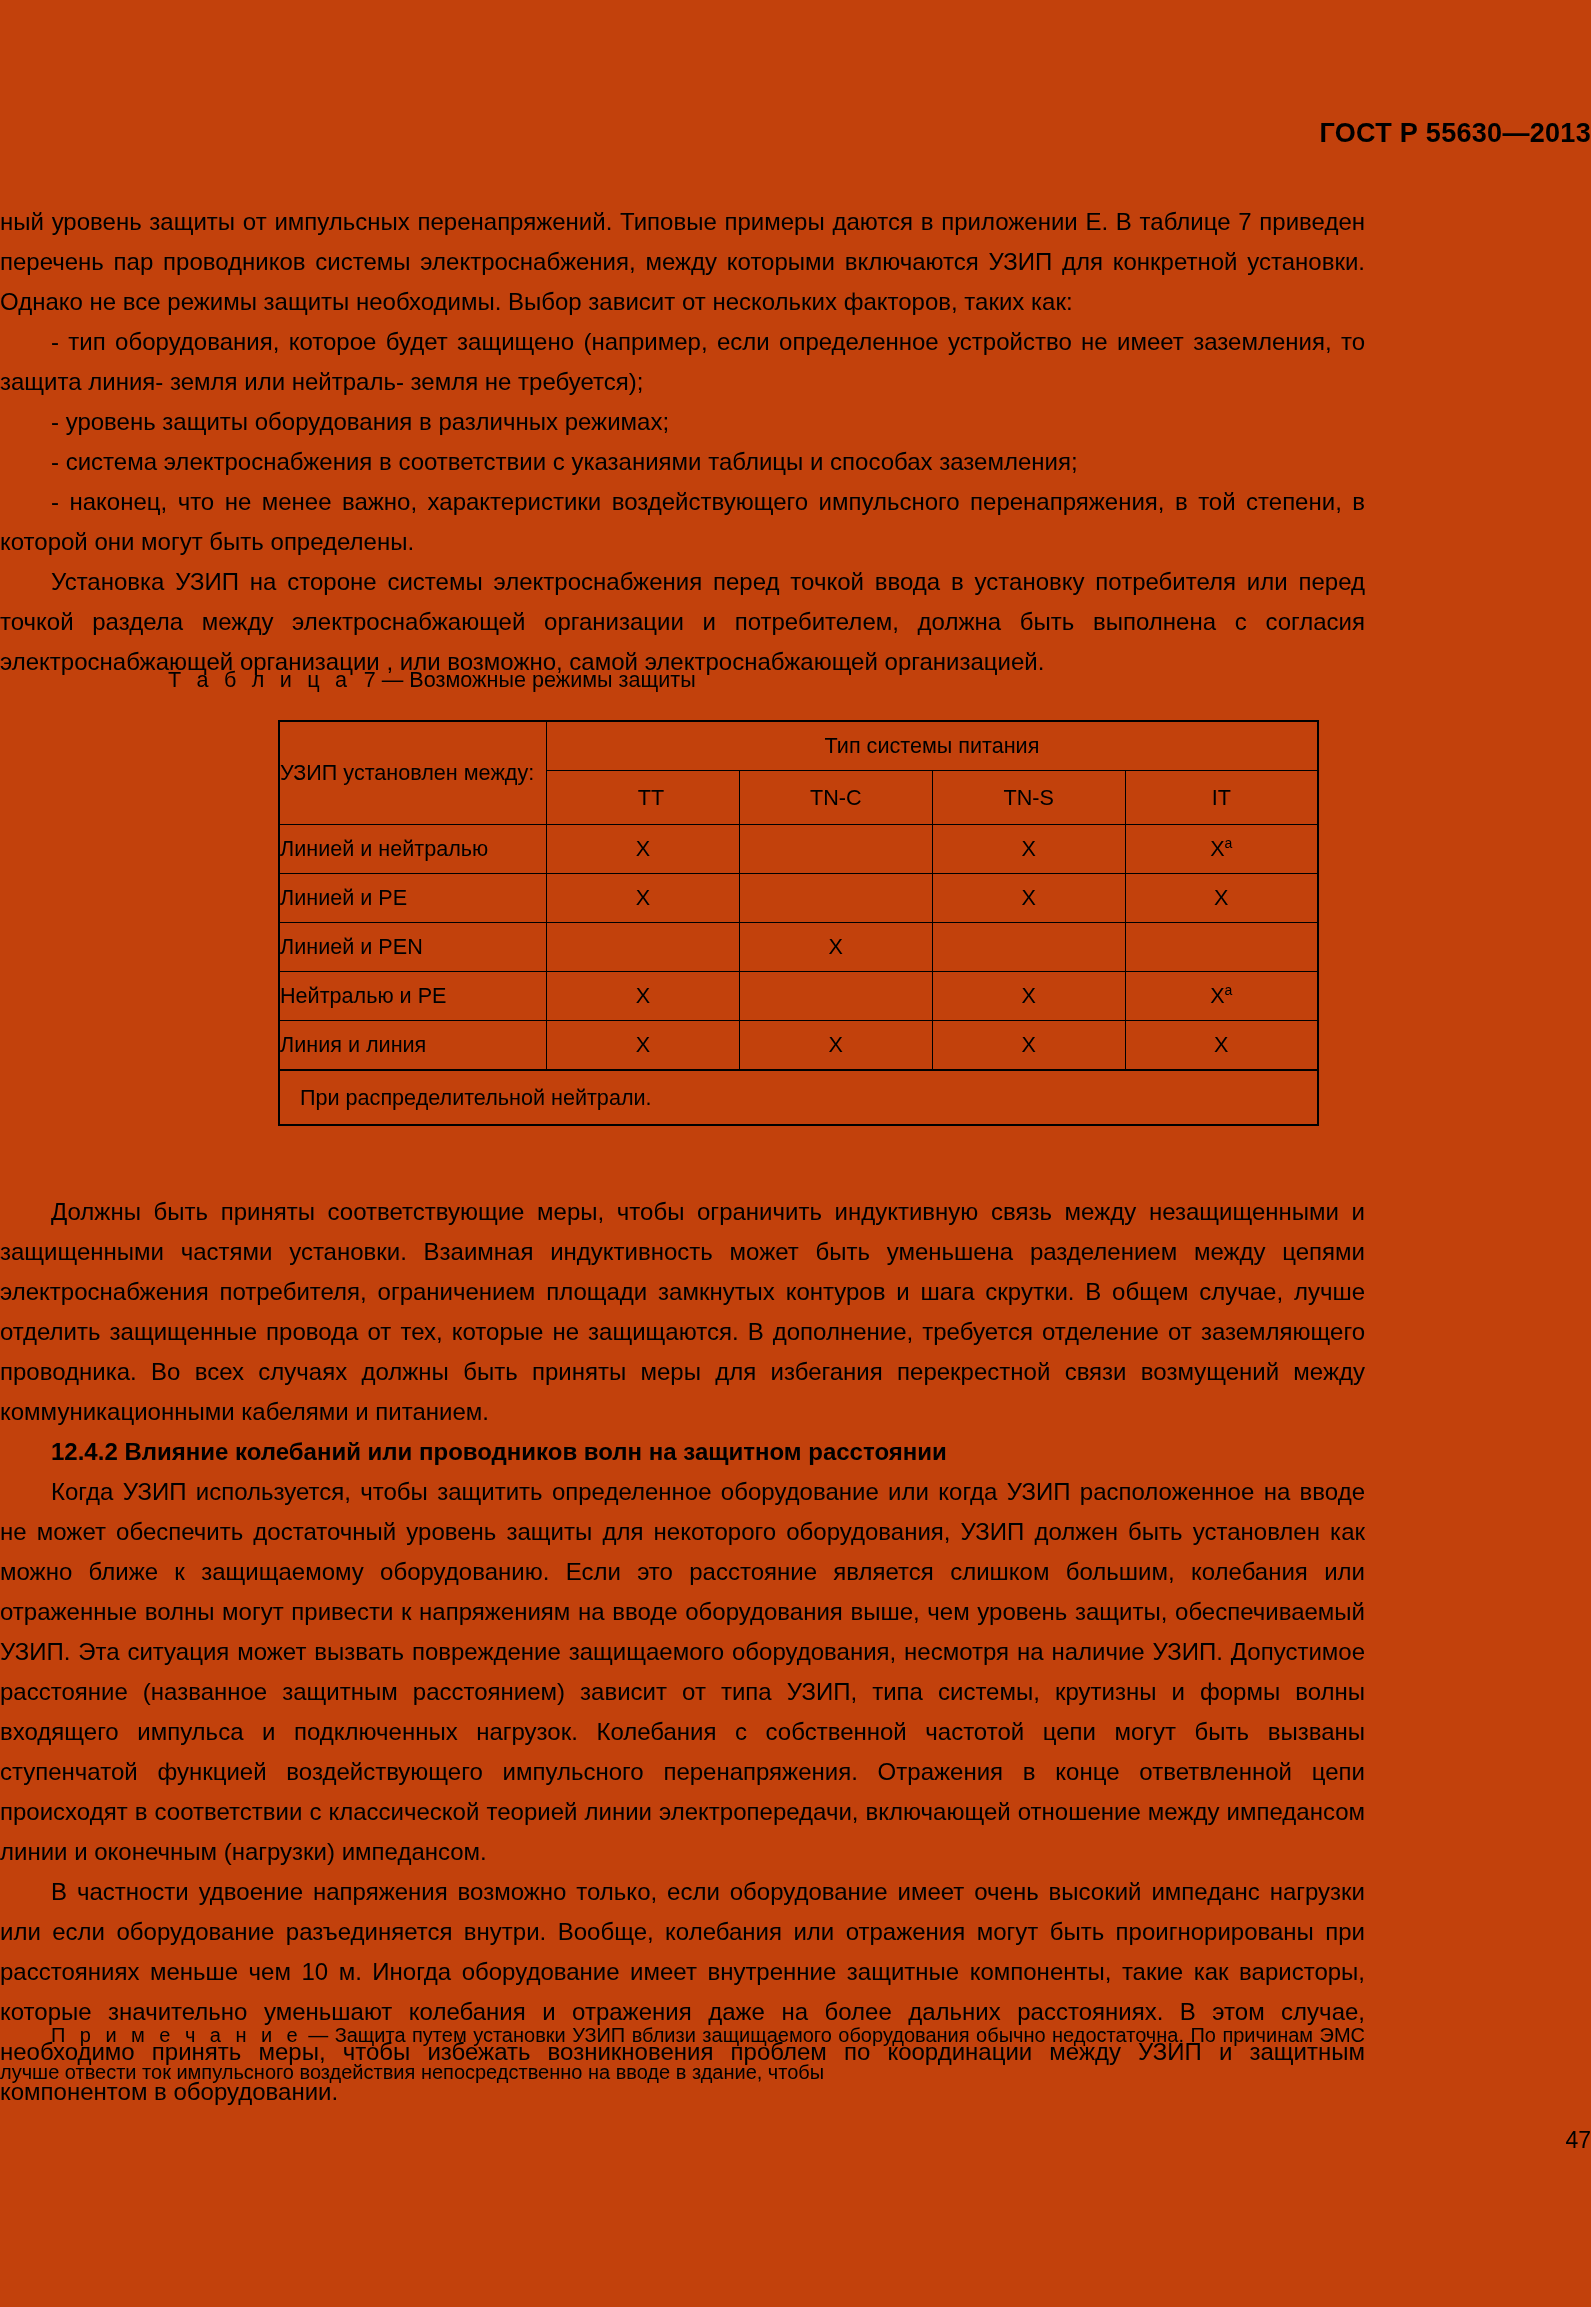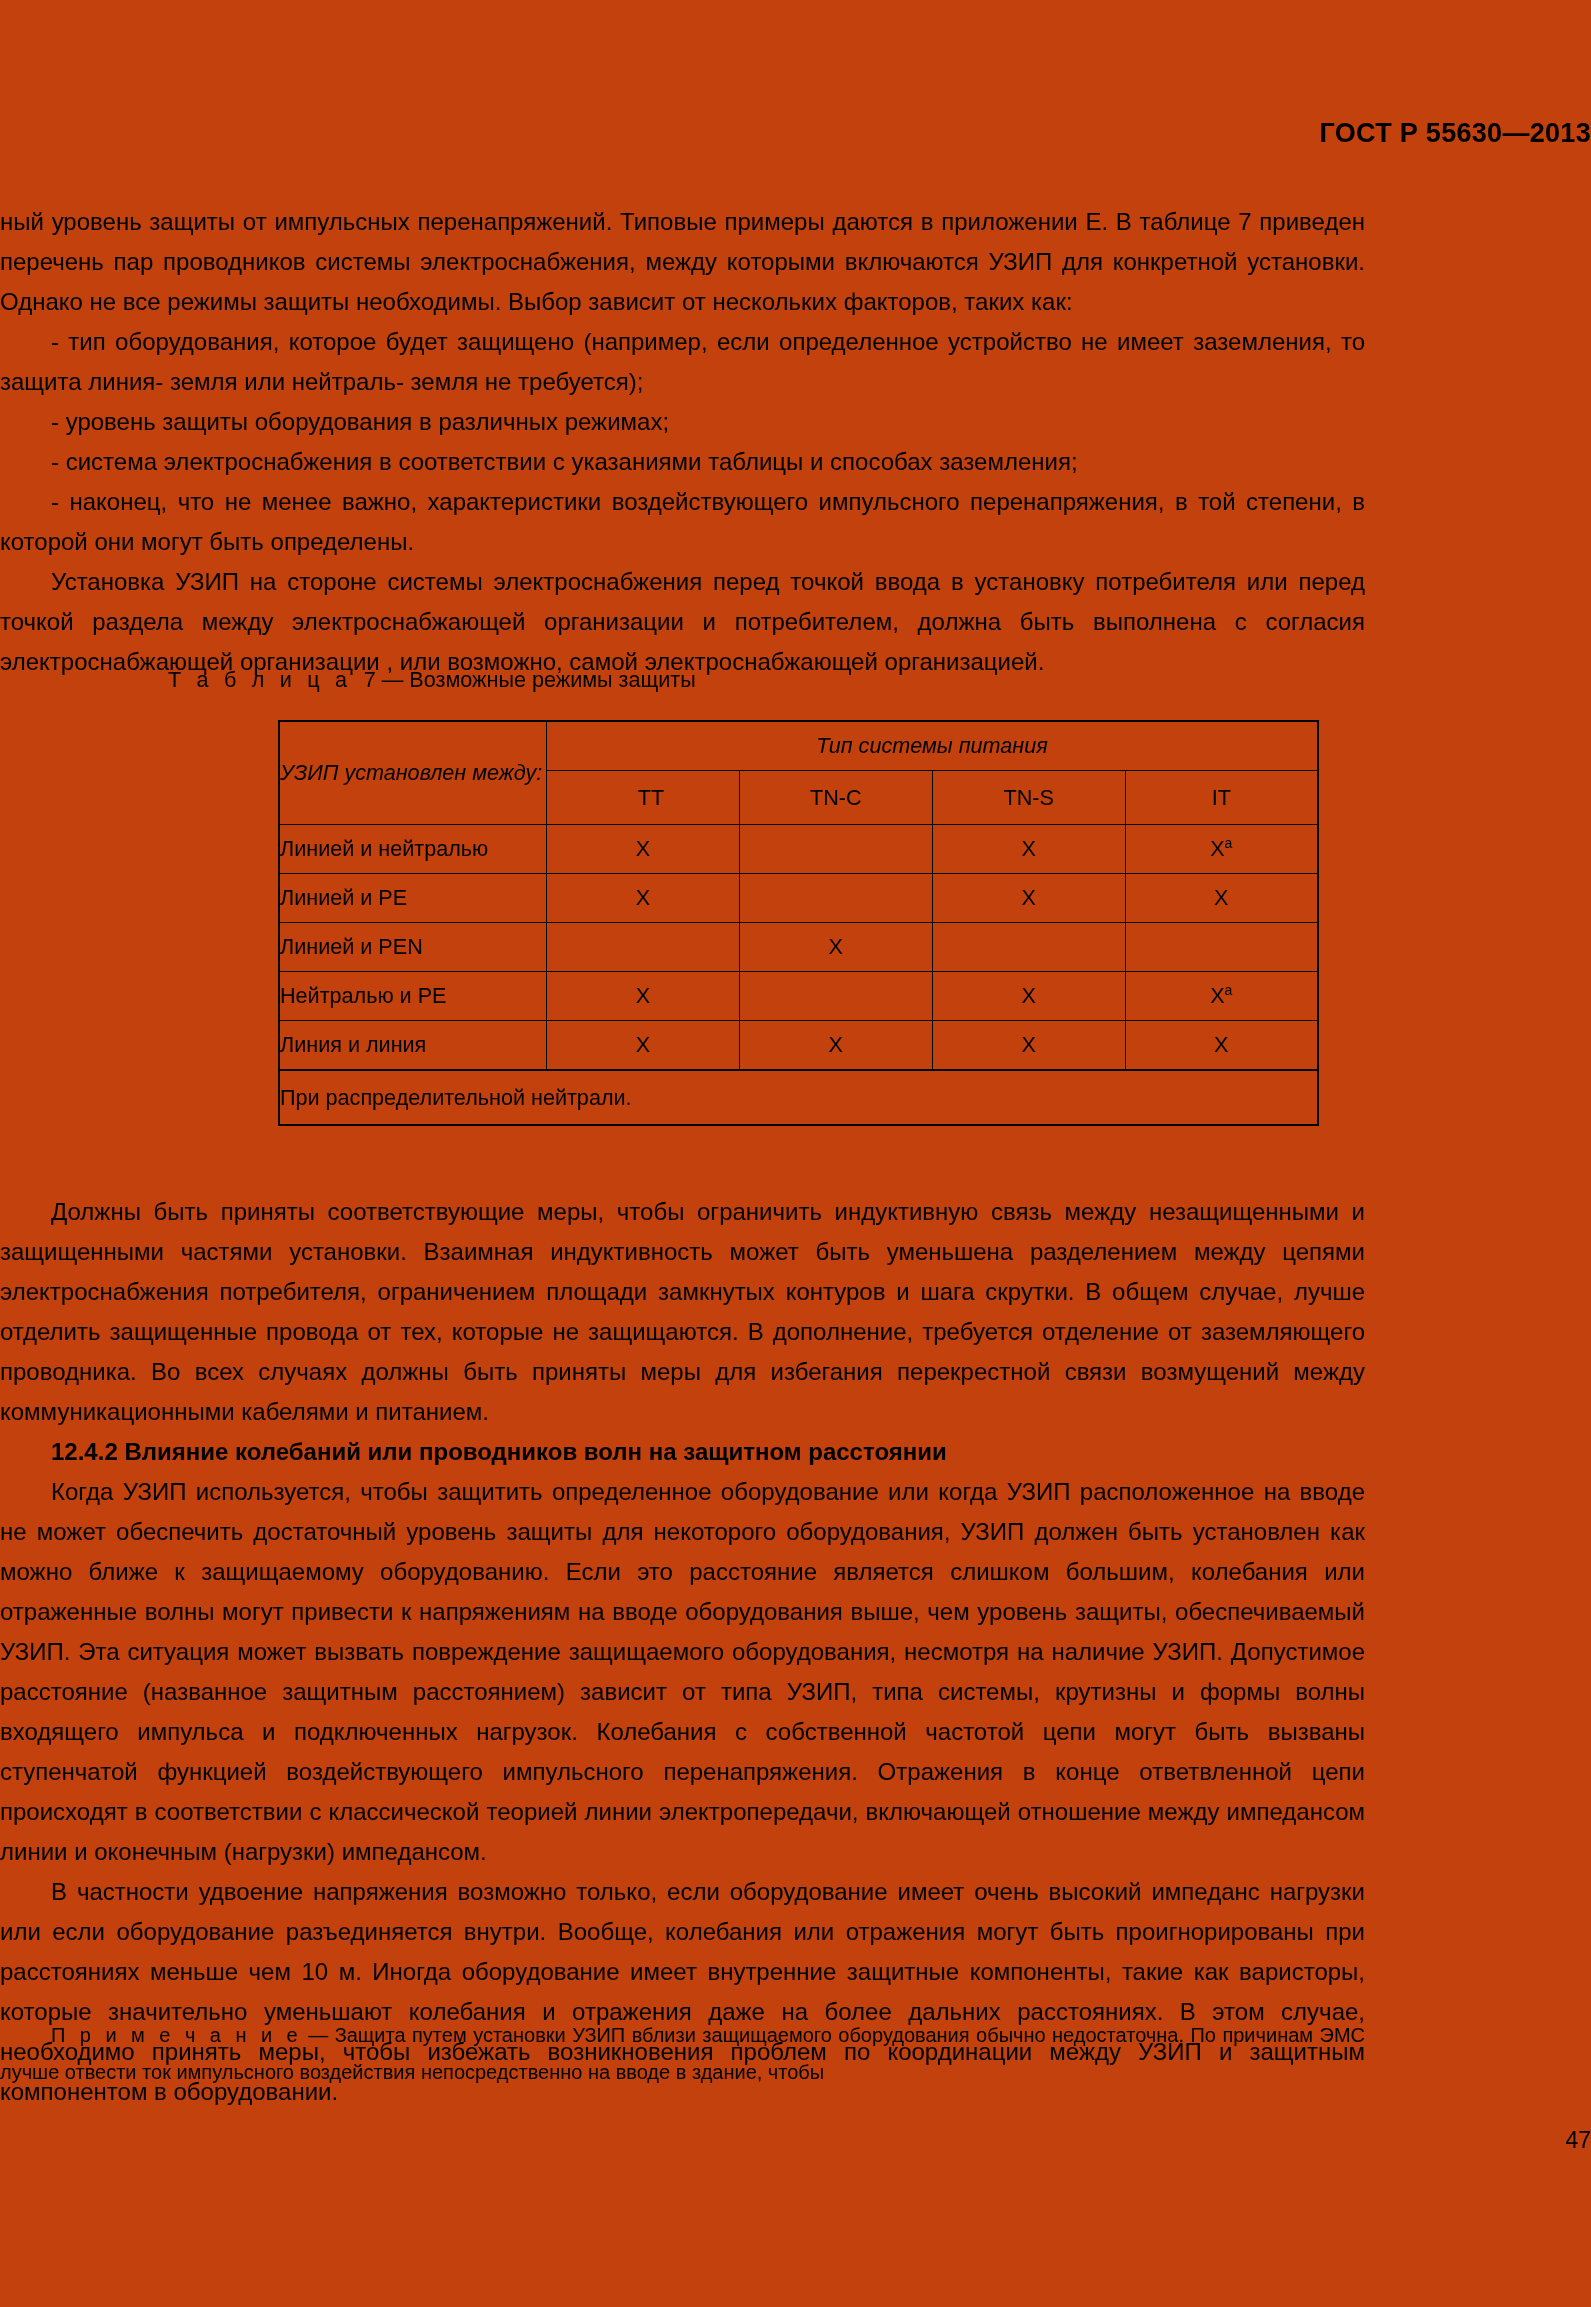--- a/index.html
+++ b/index.html
@@ -81,22 +81,22 @@
     width: 1041px;
     table-layout: fixed;
     font-size: 21.6px;
   }
   table.t7 td, table.t7 th {
     border: 1.3px solid #000;
     font-weight: normal;
     vertical-align: middle;
     padding: 0;
   }
-  table.t7 .outer-top { border-top: 2.7px solid #000; font-style: italic; }
-  table.t7 .outer-bottom { border-bottom: 2.7px solid #000; }
+  table.t7 .outer-top { border-top: 2.7px solid #000; }
+  table.t7 .outer-bottom { border-bottom: 2.7px solid #000; padding-left: 20px; }
   table.t7 .outer-left { border-left: 2.7px solid #000; }
   table.t7 .outer-right { border-right: 2.7px solid #000; }
   .th-left {
     text-align: left;
     height: 101px;
     line-height: 32px;
     padding: 0 13.5px;
   }
   .th-span {
     text-align: center;

